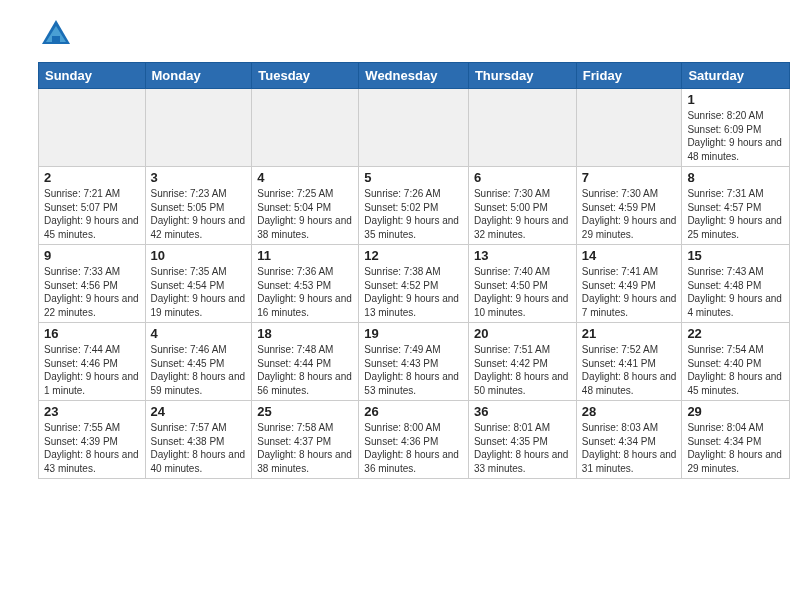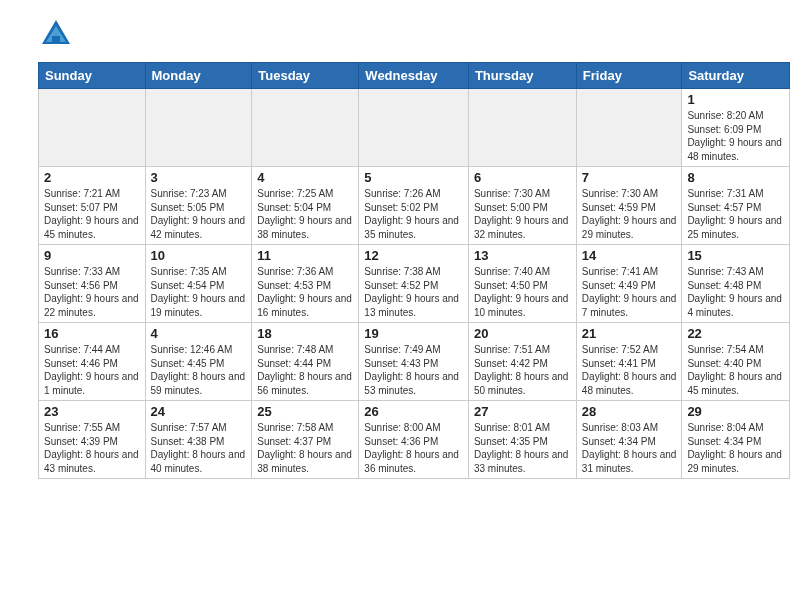--- a/index.html
+++ b/index.html
@@ -251,21 +251,21 @@
         <tr>
           <td>
             <span class="day-number">16</span>
             <div class="day-info">Sunrise: 7:44 AM
 Sunset: 4:46 PM
 Daylight: 9 hours
 and 1 minute.</div>
           </td>
           <td>
             <span class="day-number">4</span>
-            <div class="day-info">Sunrise: 12:46 AM
+            <div class="day-info">Sunrise: 7:46 AM
 Sunset: 4:45 PM
 Daylight: 8 hours
 and 59 minutes.</div>
           </td>
           <td>
             <span class="day-number">18</span>
             <div class="day-info">Sunrise: 7:48 AM
 Sunset: 4:44 PM
 Daylight: 8 hours
 and 56 minutes.</div>
@@ -322,21 +322,21 @@
 and 38 minutes.</div>
           </td>
           <td>
             <span class="day-number">26</span>
             <div class="day-info">Sunrise: 8:00 AM
 Sunset: 4:36 PM
 Daylight: 8 hours
 and 36 minutes.</div>
           </td>
           <td>
-            <span class="day-number">27</span>
+            <span class="day-number">36</span>
             <div class="day-info">Sunrise: 8:01 AM
 Sunset: 4:35 PM
 Daylight: 8 hours
 and 33 minutes.</div>
           </td>
           <td>
             <span class="day-number">28</span>
             <div class="day-info">Sunrise: 8:03 AM
 Sunset: 4:34 PM
 Daylight: 8 hours

